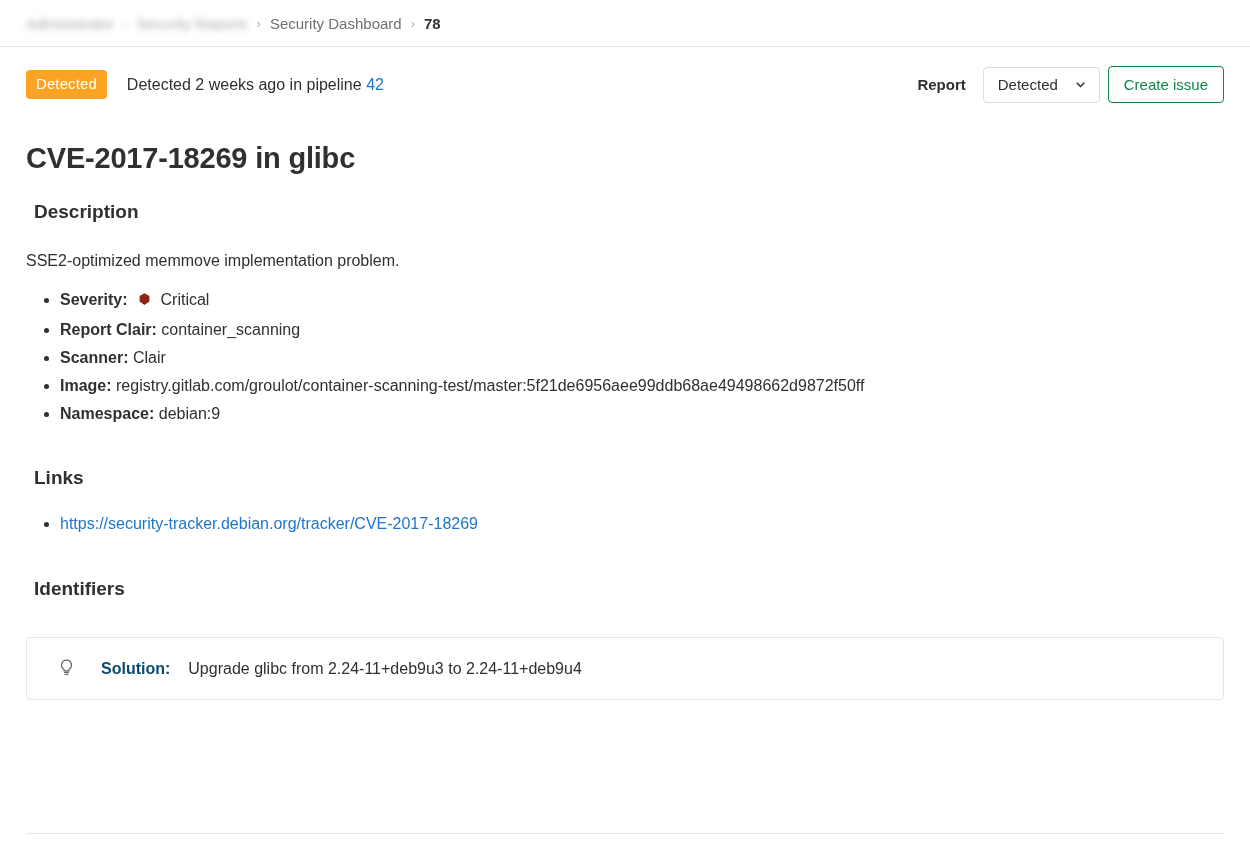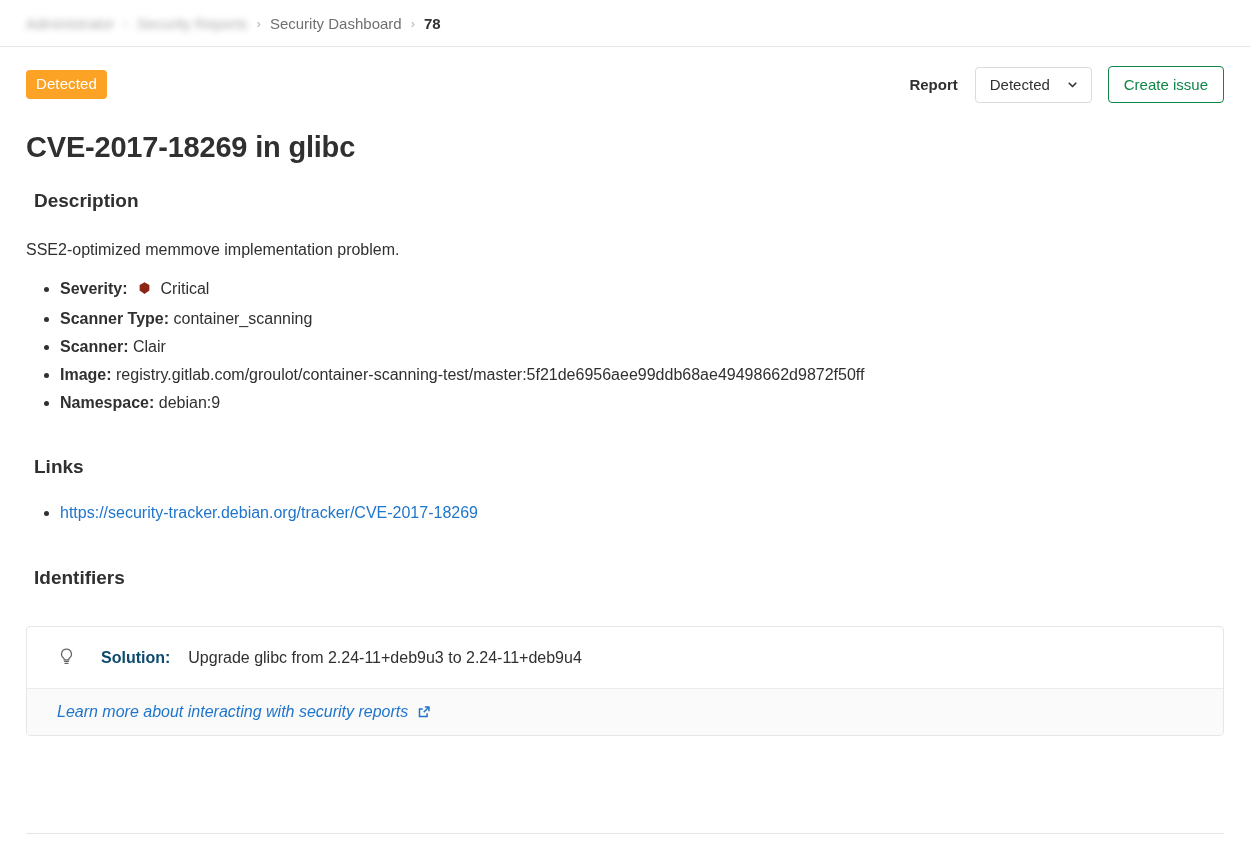--- a/index.html
+++ b/index.html
@@ -113,21 +113,21 @@
   .status-select-value {
     font-size: 15px;
     color: #303030;
   }
   .chevron {
     margin-left: 11px;
     display: inline-flex;
     align-items: center;
   }
   .create-issue-btn {
-    margin-left: 16px;
+    margin-left: 8px;
     border: 1px solid #108548;
     color: #108548;
     background: #ffffff;
     border-radius: 4px;
     height: 37px;
     padding: 0 15px;
     font-size: 15px;
     font-family: "Liberation Sans", sans-serif;
     display: flex;
     align-items: center;
@@ -135,21 +135,21 @@
   }
 
   
   .content {
     padding: 0 26px;
   }
   h1.vuln-title {
     font-size: 29px;
     line-height: 34px;
     font-weight: bold;
-    margin: 27px 0 0 0;
+    margin: 38px 0 0 0;
     color: #303030;
     letter-spacing: -.2px;
   }
   h2.section-heading {
     font-size: 19px;
     line-height: 24px;
     font-weight: bold;
     margin: 25px 0 0 8px;
     color: #303030;
   }
@@ -270,20 +270,24 @@
       <a href="#" class="crumb blurred">Security Reports</a>
       <span class="crumb-sep">›</span>
       <a href="#" class="crumb">Security Dashboard</a>
       <span class="crumb-sep">›</span>
       <span class="crumb-current">78</span>
     </nav>
   </div>
 
   <div class="status-row">
     <span class="badge">Detected</span>
+    <span class="detected-text">
+      <span>Detected 2 weeks ago in pipeline</span>
+      <a href="#" class="pipeline-link">42</a>
+    </span>
 
     <div class="status-right">
       <span class="status-label">Report</span>
 
       <div class="status-select">
         <span class="status-select-value">Detected</span>
         <span class="chevron">
           <svg width="13" height="13" viewBox="0 0 16 16" aria-hidden="true">
             <path d="M3.3 5.8a1 1 0 0 1 1.4 0L8 9.1l3.3-3.3a1 1 0 1 1 1.4 1.4l-4 4a1 1 0 0 1-1.4 0l-4-4a1 1 0 0 1 0-1.4z" fill="#303030"></path>
           </svg>
@@ -304,21 +308,21 @@
       <li>
         <span class="k">Severity:</span>
         <span class="sev-icon">
           <svg width="15" height="15" viewBox="0 0 16 16" aria-hidden="true">
             <path d="M8 1.2l5.2 3v5.9L8 13.9 2.8 10.1V4.2z" fill="#8b2615"></path>
           </svg>
         </span>
         <span>Critical</span>
       </li>
       <li>
-        <span class="k">Scanner Type:</span>
+        <span class="k">Report Clair:</span>
         <span>container_scanning</span>
       </li>
       <li>
         <span class="k">Scanner:</span>
         <span>Clair</span>
       </li>
       <li>
         <span class="k">Image:</span>
         <span>registry.gitlab.com/groulot/container-scanning-test/master:5f21de6956aee99ddb68ae49498662d9872f50ff</span>
       </li>
@@ -342,27 +346,16 @@
     <div class="solution-body">
       <span class="bulb">
         <svg width="17" height="19" viewBox="0 0 16 18" aria-hidden="true">
           <path d="M8 1.1a4.6 4.6 0 0 0-2.8 8.3c.4.3.6.7.6 1.2v.6h4.4v-.6c0-.5.2-.9.6-1.2A4.6 4.6 0 0 0 8 1.1z" fill="none" stroke="#666" stroke-width="1.2"></path>
           <path d="M6.1 12.6h3.8M6.6 14.6h2.8" stroke="#666" stroke-width="1.2" stroke-linecap="round"></path>
         </svg>
       </span>
       <span class="solution-label">Solution:</span>
       <span class="solution-text">Upgrade glibc from 2.24-11+deb9u3 to 2.24-11+deb9u4</span>
     </div>
-    <div class="solution-footer">
-      <a href="#" class="learn-more">
-        <span>Learn more about interacting with security reports</span>
-        <span class="ext-icon">
-          <svg width="14" height="14" viewBox="0 0 16 16" aria-hidden="true">
-            <path d="M9 1.5h5.5V7h-1.7V4.4L8.3 8.9 7.1 7.7l4.5-4.5H9z" fill="#1f75cb"></path>
-            <path d="M2 3.6h4.6v1.7H3.7v7h7V9.4h1.7V14H2z" fill="#1f75cb"></path>
-          </svg>
-        </span>
-      </a>
-    </div>
   </div>
 
   <div class="bottom-rule"></div>
 </div>
 
 </body></html>

